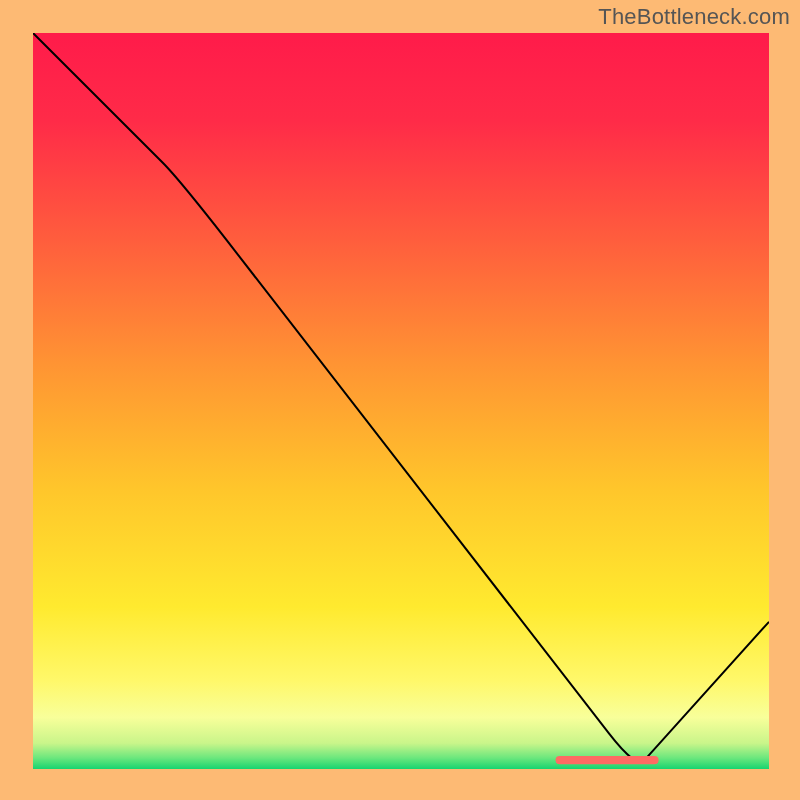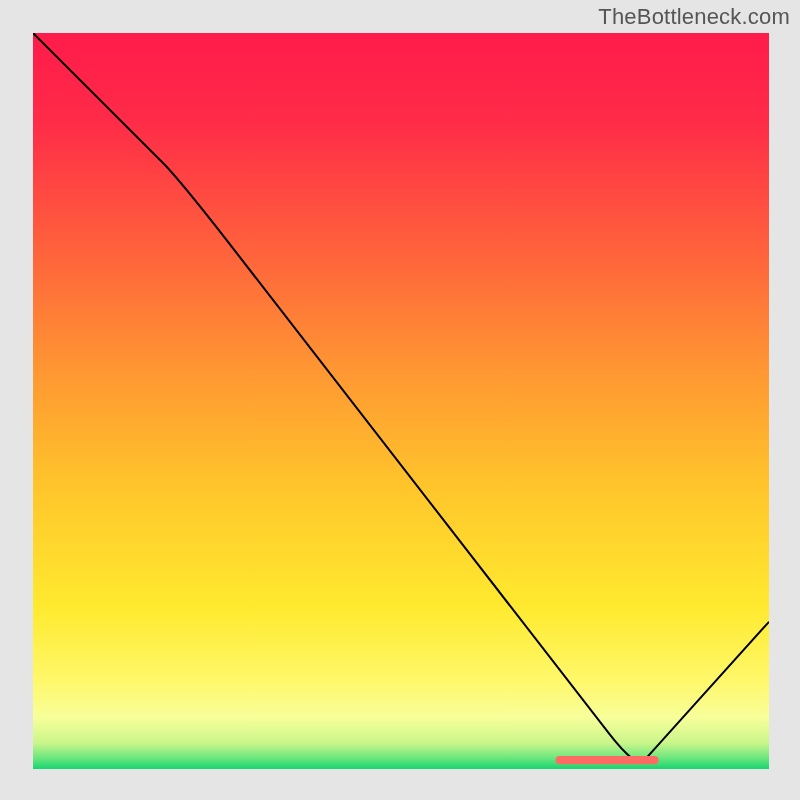--- a/index.html
+++ b/index.html
@@ -8,21 +8,21 @@
     width: 800px;
     height: 800px;
     background: #000;
     overflow: hidden;
     font-family: Arial, Helvetica, sans-serif;
   }
   .frame {
     position: relative;
     width: 800px;
     height: 800px;
-    background: #e5e5e5;
+    background: #fdba74;
   }
   .watermark {
     position: absolute;
     top: 4px;
     right: 10px;
     color: #555;
     font-size: 22px;
     font-weight: 500;
     letter-spacing: 0.2px;
     user-select: none;

